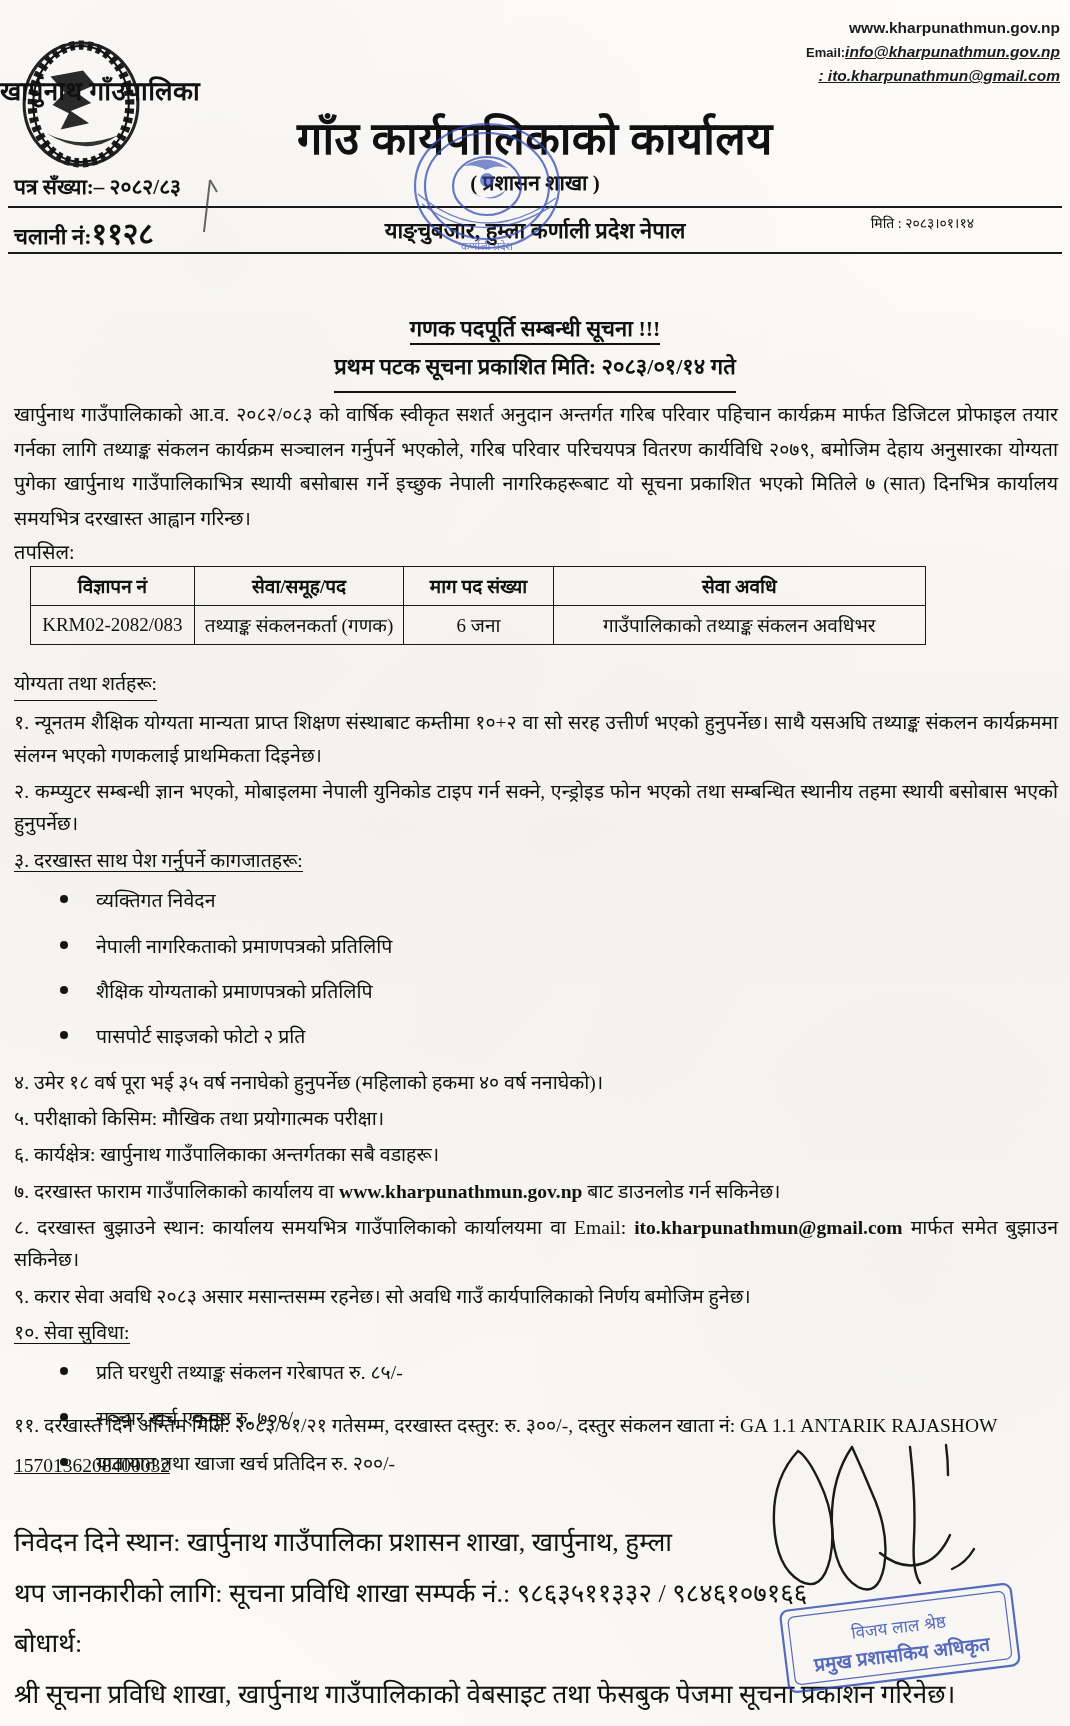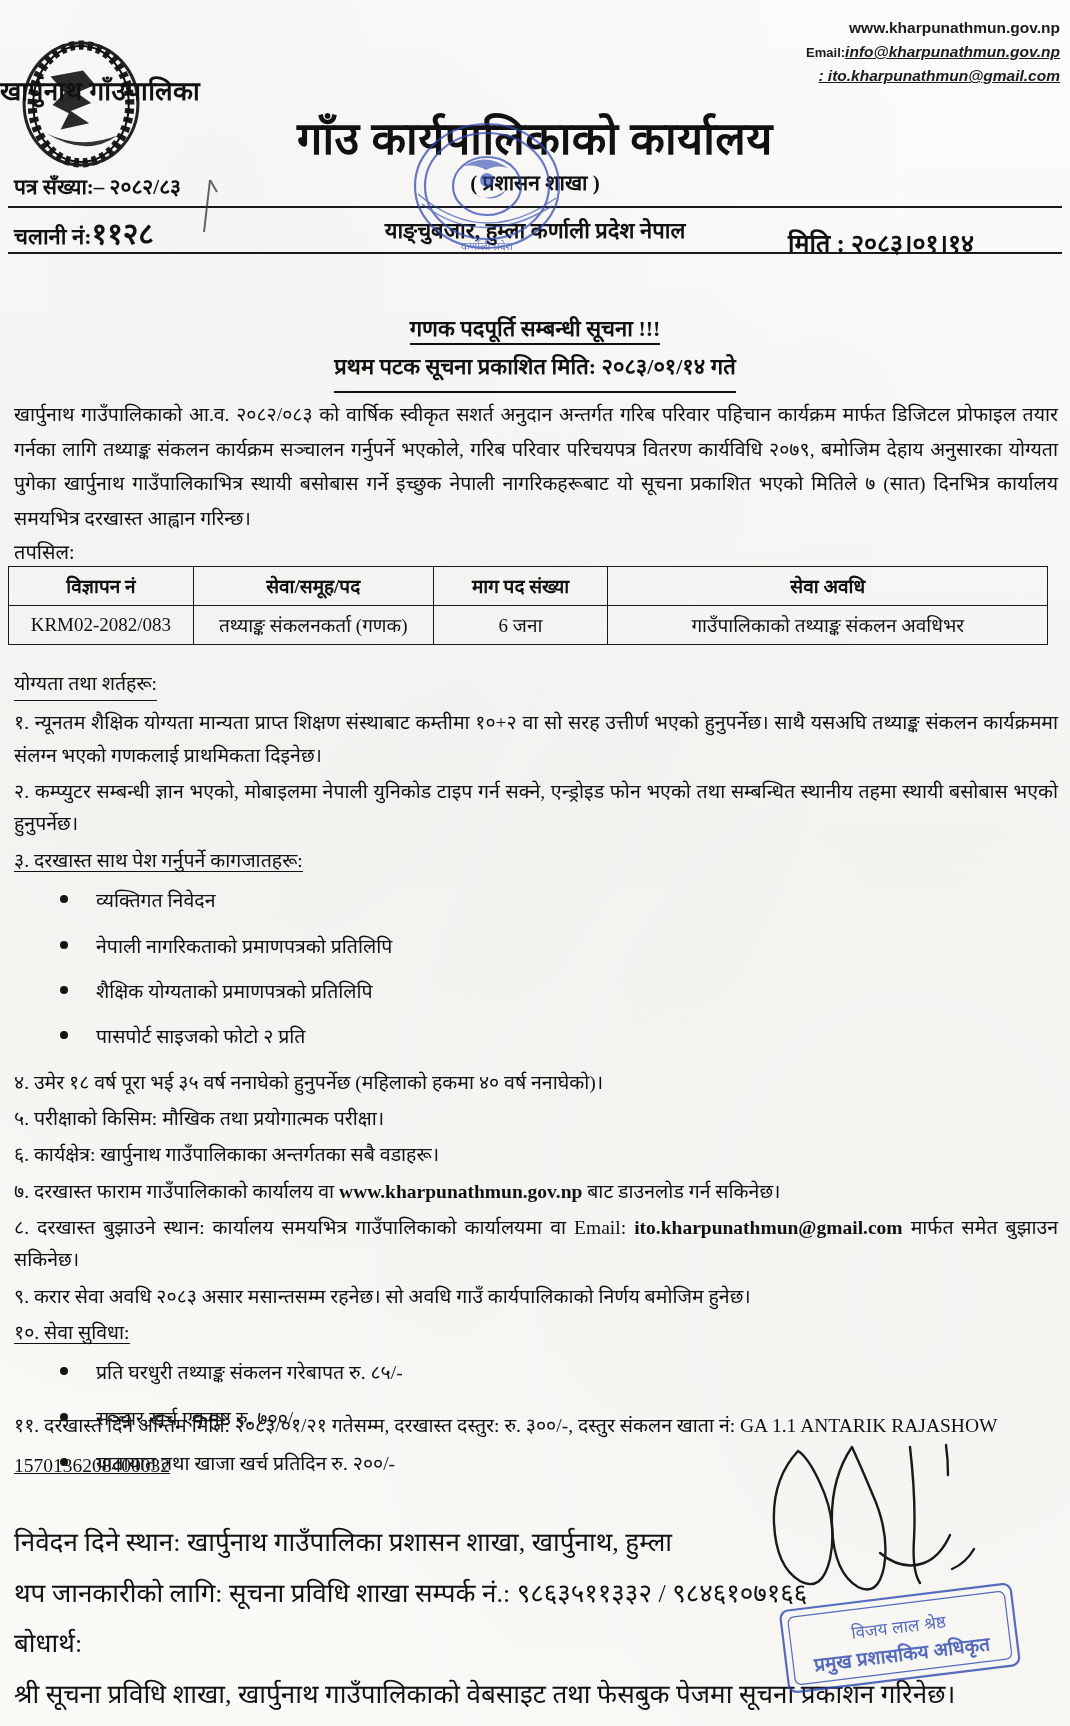--- a/index.html
+++ b/index.html
@@ -126,23 +126,23 @@
     position: absolute;
     left: 0; right: 0;
     top: 214px;
     text-align: center;
     font-size: 22px;
     font-weight: 600;
   }
   #miti {
     position: absolute;
     right: 96px;
-    top: 225px;
-    font-size: 25px;
-    font-weight: 700;
+    top: 213px;
+    font-size: 14px;
+    font-weight: 400;
   }
 
   
   #office-stamp {
     position: absolute;
     left: 392px;
     top: 108px;
     width: 190px;
     height: 160px;
     opacity: 0.72;
@@ -183,23 +183,23 @@
   #tapsil-label {
     position: absolute;
     left: 14px;
     top: 538px;
     font-size: 20px;
   }
 
   
   #detail-table {
     position: absolute;
-    left: 8px;
+    left: 30px;
     top: 566px;
-    width: 1040px;
+    width: 896px;
     border-collapse: collapse;
     font-size: 19px;
   }
   #detail-table th,
   #detail-table td {
     border: 1.6px solid #1a1a1a;
     text-align: center;
     padding: 6px 4px;
     font-weight: 400;
   }

